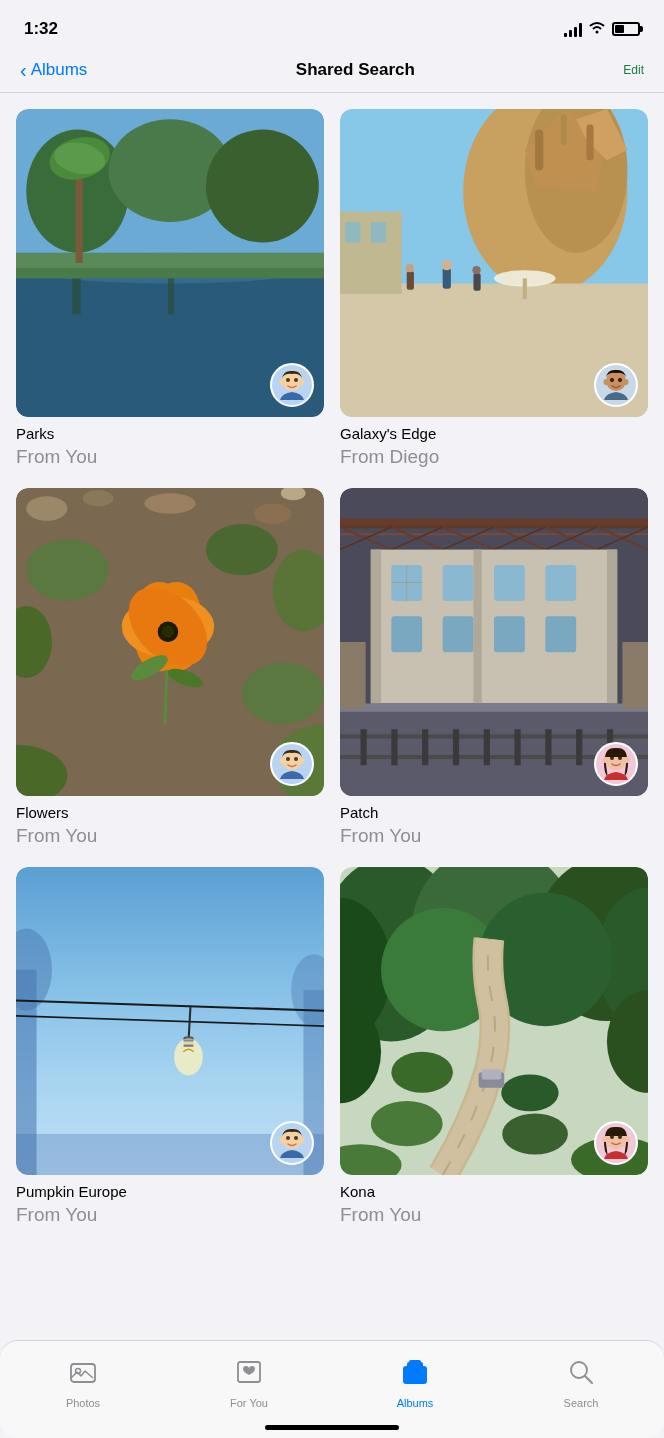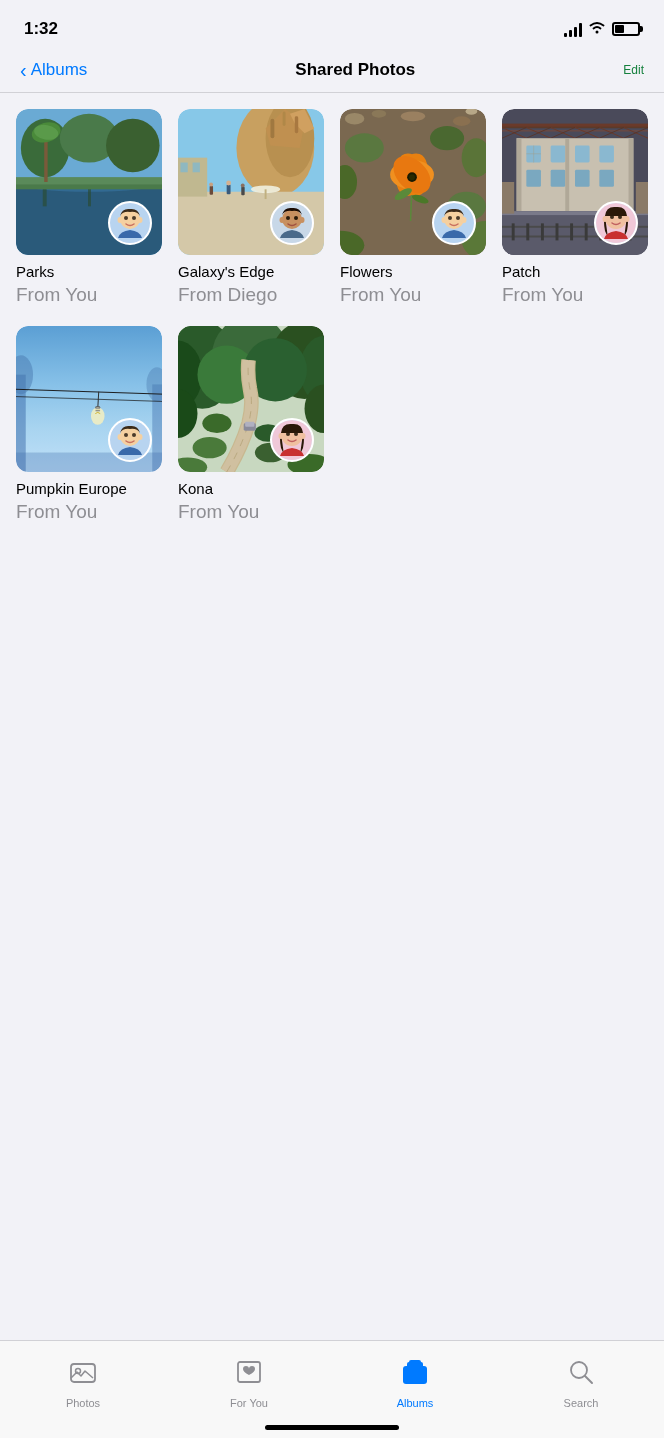--- a/index.html
+++ b/index.html
@@ -106,21 +106,21 @@
     .nav-edit {
       color: #15803d;
       font-size: 12px;
       cursor: pointer;
     }
 
     
     .albums-grid {
       padding: 16px 16px 0 16px;
       display: grid;
-      grid-template-columns: 1fr 1fr 1fr 1fr;
+      grid-template-columns: 1fr 1fr;
       gap: 20px 16px;
     }
 
     .album-item {
       display: flex;
       flex-direction: column;
       gap: 4px;
     }
 
     .album-thumb-container {
@@ -162,20 +162,21 @@
       position: fixed;
       bottom: 0;
       left: 0;
       width: 664px;
       background: rgba(248,248,248,0.95);
       border-top: 1px solid #d1d1d6;
       display: flex;
       align-items: center;
       height: 98px;
       padding-bottom: 20px;
+      border-radius: 18px;
     }
 
     .tab-item {
       flex: 1;
       display: flex;
       flex-direction: column;
       align-items: center;
       justify-content: center;
       gap: 4px;
       cursor: pointer;
@@ -238,21 +239,21 @@
       <div class="battery-fill"></div>
     </div>
   </div>
 </div>
 
 <div class="nav-header">
   <a class="nav-back">
     <span class="nav-back-chevron">‹</span>
     <span>Albums</span>
   </a>
-  <span class="nav-title">Shared Photos</span>
+  <span class="nav-title">Shared Search</span>
   <span class="nav-edit">Edit</span>
 </div>
 
 <div class="albums-grid">
 
   <div class="album-item">
     <div class="album-thumb-container">
       <svg width="100%" height="100%" viewBox="0 0 300 300" xmlns="http://www.w3.org/2000/svg" style="border-radius:12px;display:block;">
 
         <rect width="300" height="300" fill="#6aaad4"></rect>

